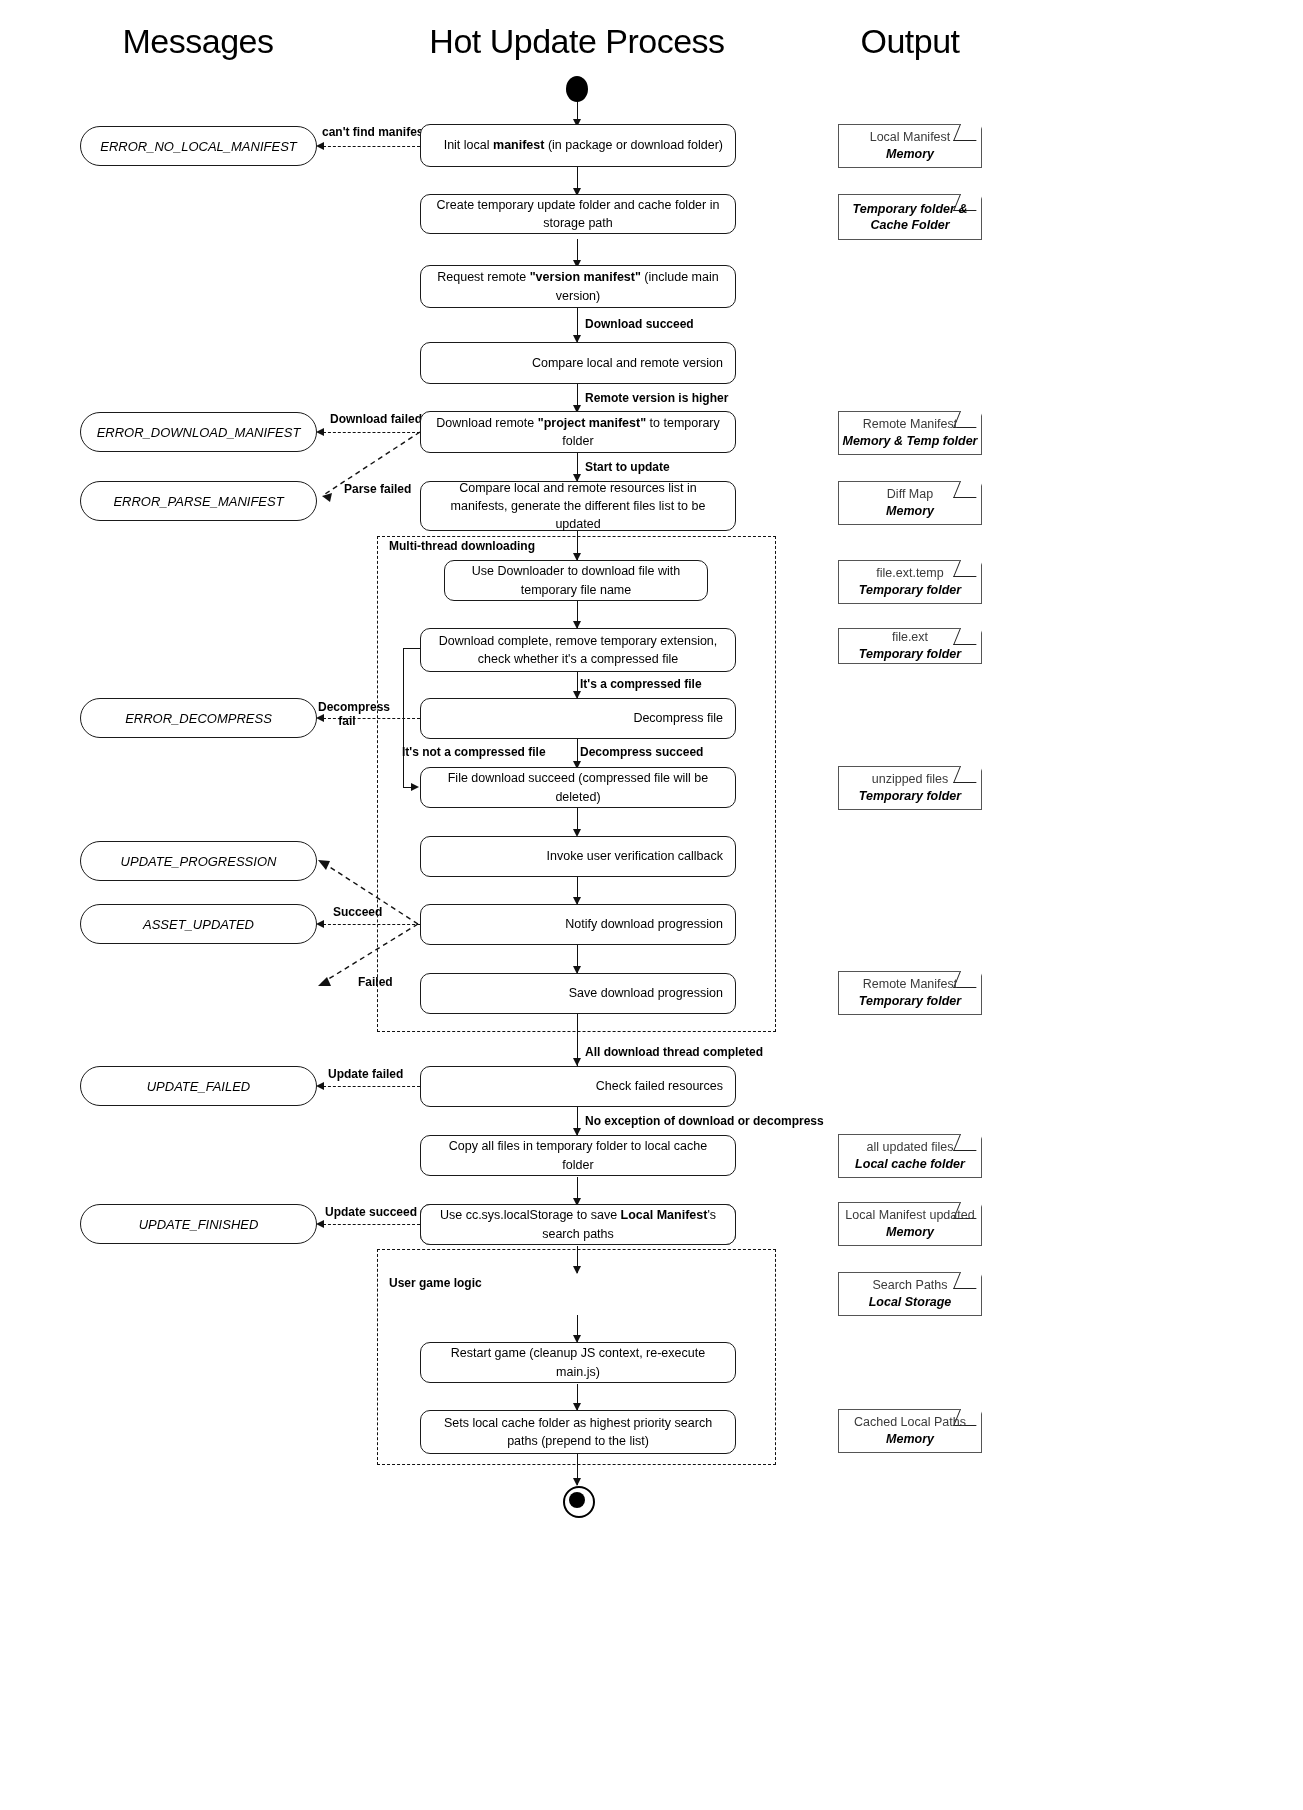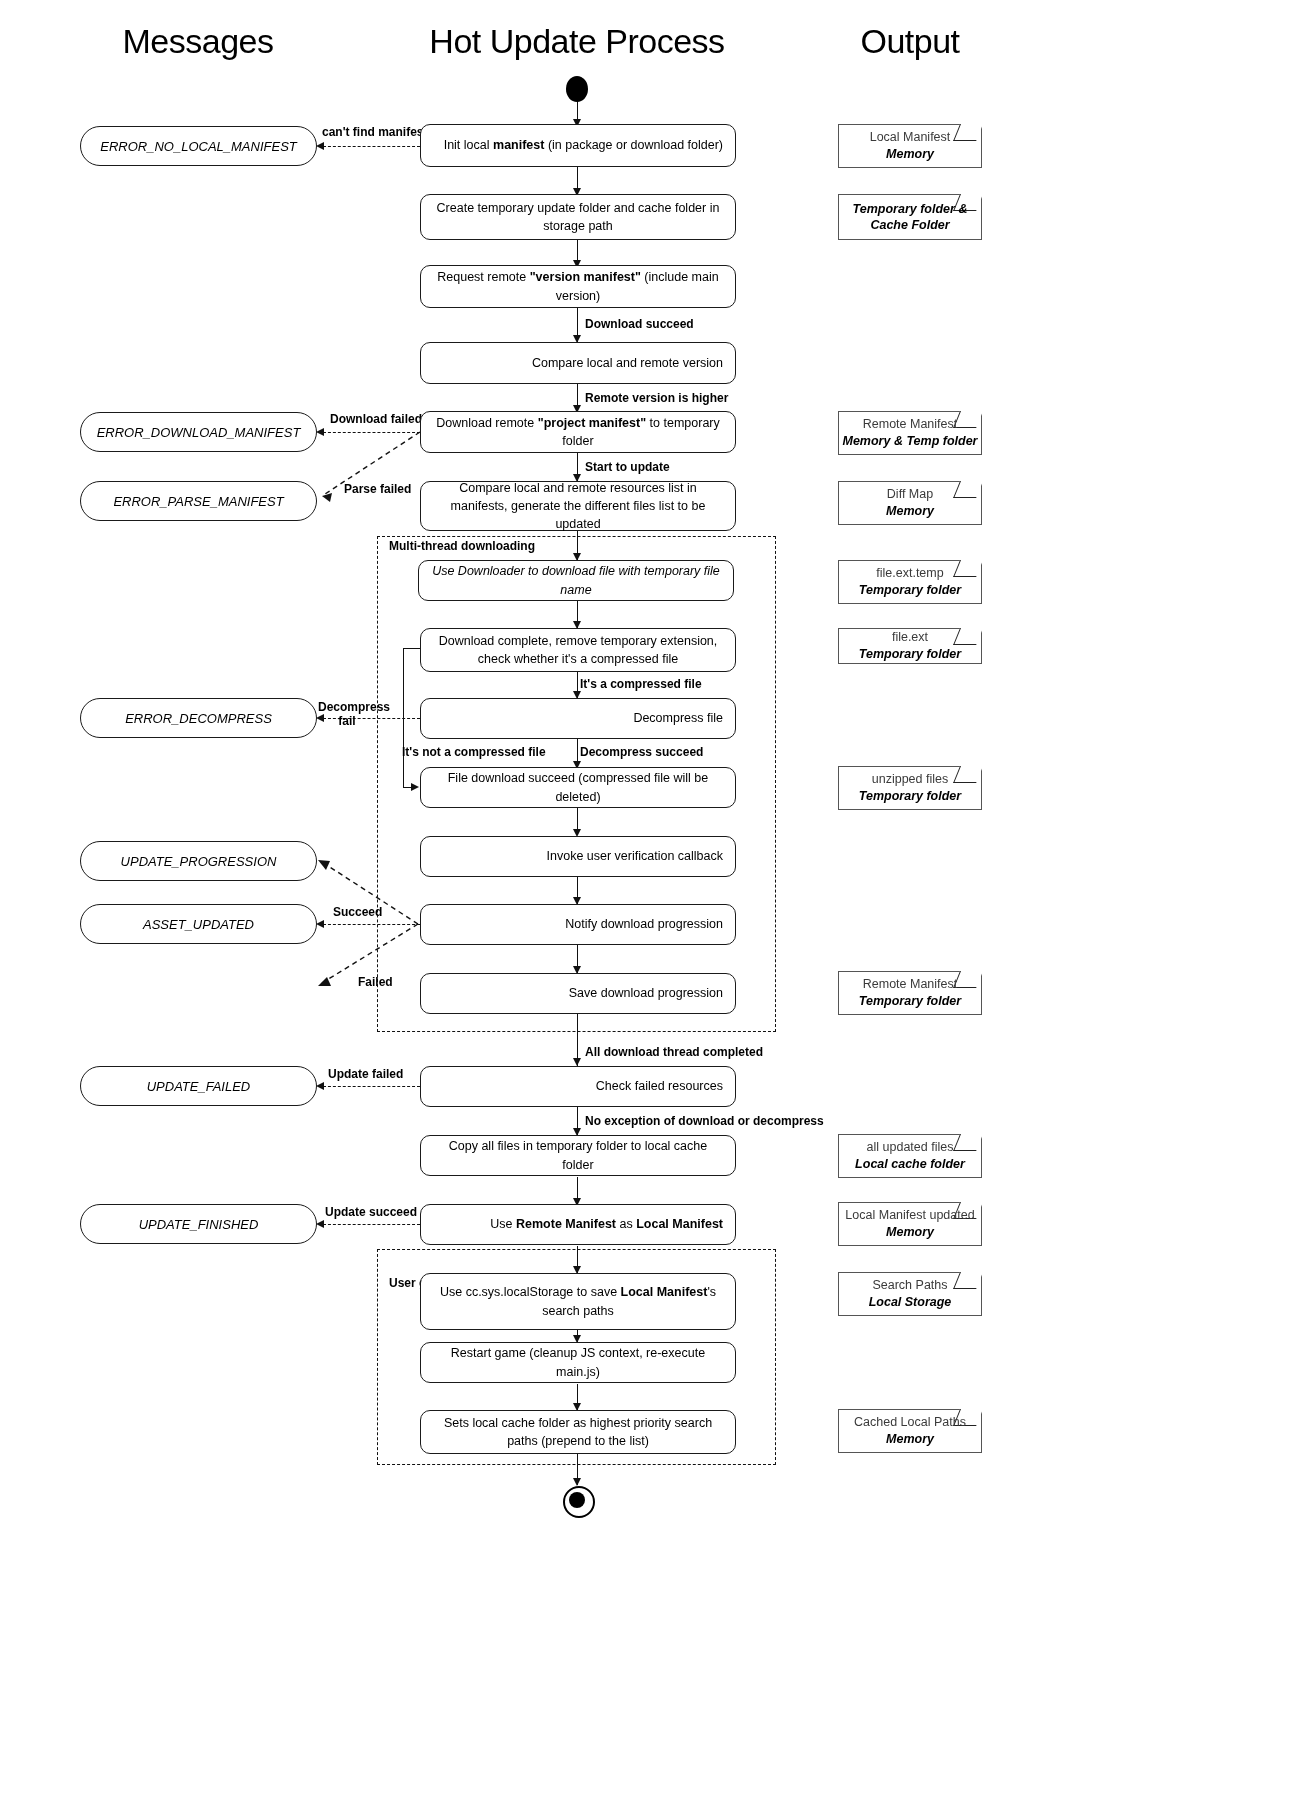--- a/index.html
+++ b/index.html
@@ -310,41 +310,41 @@
   <div class="elabel" style="left:338px; top:975px;padding-left:20px;">Failed</div>
   <div class="elabel" style="left:585px; top:1045px;">All download thread completed</div>
   <div class="elabel" style="left:328px; top:1067px;">Update failed</div>
   <div class="elabel" style="left:585px; top:1114px;">No exception of download or decompress</div>
   <div class="elabel" style="left:325px; top:1205px;">Update succeed</div>
 
   <div class="proc" style="left:420px; top:124px; width:316px; height:43px;">
     <span>Init local <b>manifest</b> (in package or download folder)</span>
   </div>
 
-  <div class="proc" style="left:420px; top:194px; width:316px; height:46px;">
+  <div class="proc" style="left:420px; top:194px; width:316px; height:40px;">
     <span>Create temporary update folder and cache folder in storage path</span>
   </div>
 
   <div class="proc" style="left:420px; top:265px; width:316px; height:43px;">
     <span>Request remote <b>"version manifest"</b> (include main version)</span>
   </div>
 
   <div class="proc" style="left:420px; top:342px; width:316px; height:42px;">
     <span>Compare local and remote version</span>
   </div>
 
   <div class="proc" style="left:420px; top:411px; width:316px; height:42px;">
     <span>Download remote <b>"project manifest"</b> to temporary folder</span>
   </div>
 
   <div class="proc" style="left:420px; top:481px; width:316px; height:50px;">
     <span>Compare local and remote resources list in manifests, generate the different files list to be updated</span>
   </div>
 
-  <div class="proc" style="left:418px; top:560px; width:316px; height:41px;font-style:italic;">
+  <div class="proc" style="left:444px; top:560px; width:264px; height:41px;">
     <span>Use Downloader to download file with temporary file name</span>
   </div>
 
   <div class="proc" style="left:420px; top:628px; width:316px; height:44px;">
     <span>Download complete, remove temporary extension, check whether it's a compressed file</span>
   </div>
 
   <div class="proc" style="left:420px; top:698px; width:316px; height:41px;">
     <span>Decompress file</span>
   </div>
@@ -370,21 +370,21 @@
   </div>
 
   <div class="proc" style="left:420px; top:1135px; width:316px; height:41px;">
     <span>Copy all files in temporary folder to local cache folder</span>
   </div>
 
   <div class="proc" style="left:420px; top:1204px; width:316px; height:41px;">
     <span>Use <b>Remote Manifest</b> as <b>Local Manifest</b></span>
   </div>
 
-  <div class="proc" style="left:420px; top:1273px; width:316px; height:57px;">
+  <div class="proc" style="left:420px; top:1204px; width:316px; height:41px;">
     <span>Use cc.sys.localStorage to save <b>Local Manifest</b>'s search paths</span>
   </div>
 
   <div class="proc" style="left:420px; top:1342px; width:316px; height:41px;">
     <span>Restart game (cleanup JS context, re-execute main.js)</span>
   </div>
 
   <div class="proc" style="left:420px; top:1410px; width:316px; height:44px;">
     <span>Sets local cache folder as highest priority search paths (prepend to the list)</span>
   </div>

